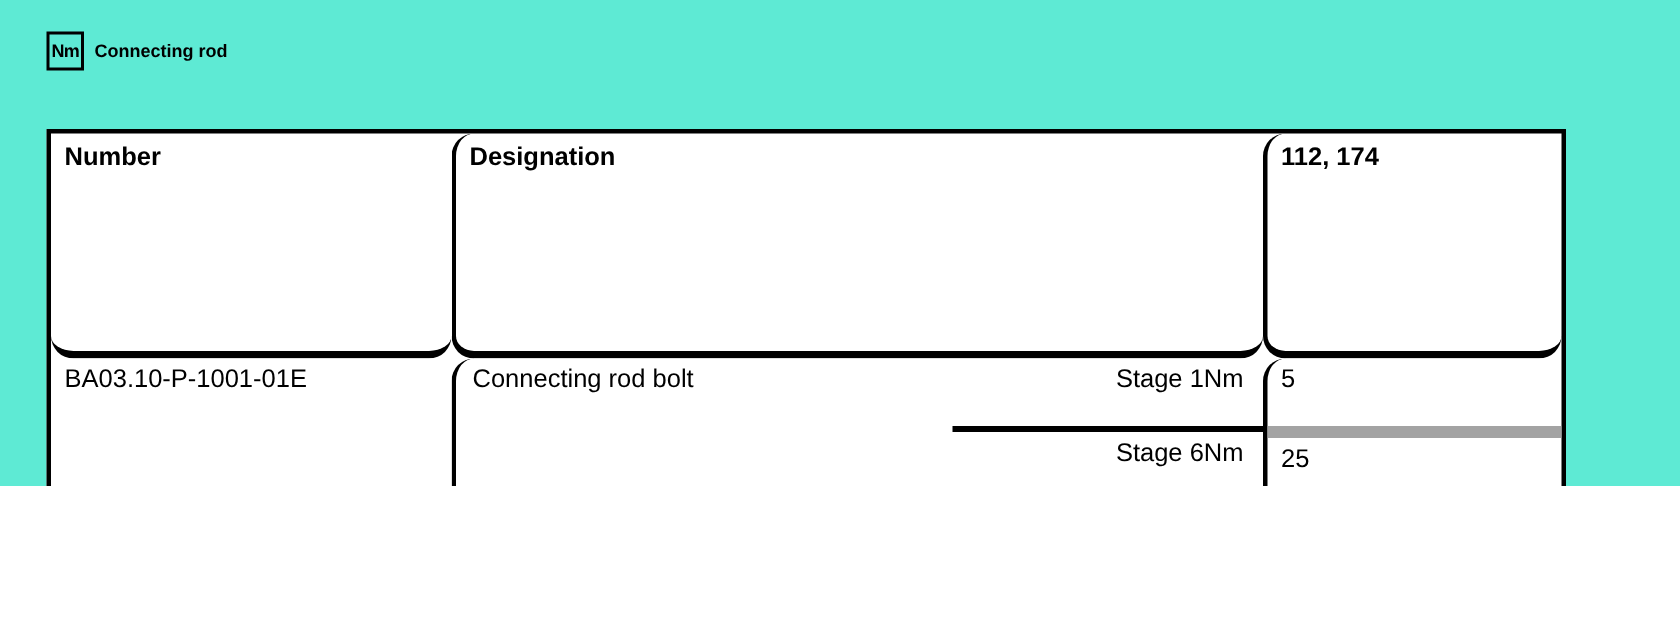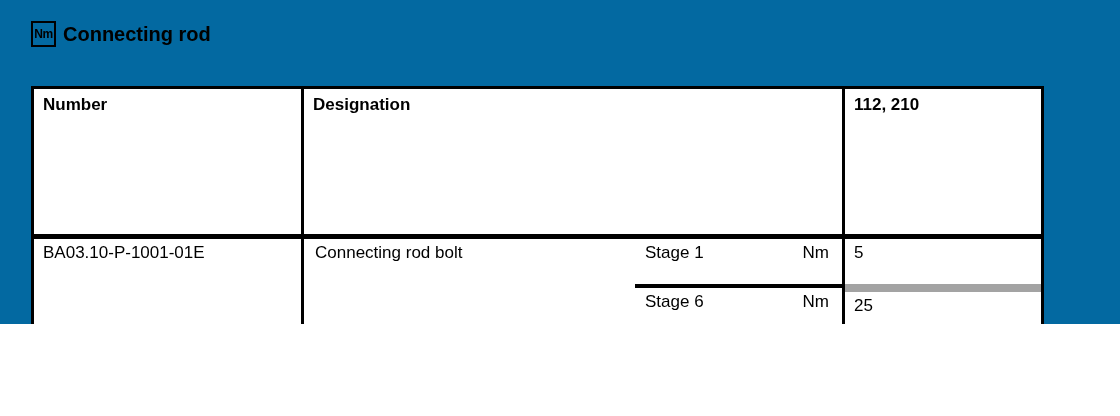--- a/index.html
+++ b/index.html
@@ -4,21 +4,21 @@
 <style>
   html, body {
     margin: 0;
     padding: 0;
     background: #ffffff;
   }
   .page {
     position: relative;
     width: 1120px;
     height: 324px;
-    background: #0369a1;
+    background: #5eead4;
     font-family: "Liberation Sans", sans-serif;
     color: #000000;
   }
 
   
   .title-row {
     position: absolute;
     left: 31px;
     top: 21px;
     display: flex;
@@ -32,21 +32,21 @@
     border: 2px solid #000;
     display: flex;
     align-items: center;
     justify-content: center;
     font-size: 12px;
     font-weight: bold;
     letter-spacing: -0.5px;
   }
   .page-title {
     margin: 0;
-    font-size: 20px;
+    font-size: 12px;
     font-weight: bold;
     line-height: 1;
   }
 
   
   .spec-table {
     position: absolute;
     left: 31px;
     top: 86px;
     width: 1013px;
@@ -55,20 +55,21 @@
     border: 3px solid #000;
     display: grid;
     grid-template-columns: 267px 541px 1fr;
     grid-template-rows: 150px 1fr;
     background: #fff;
     font-size: 17px;
   }
   .cell {
     box-sizing: border-box;
     overflow: hidden;
+    border-radius: 15px;
   }
   .v-border {
     border-left: 3px solid #000;
   }
   .header-cell {
     border-bottom: 5px solid #000;
     font-weight: bold;
     padding: 5px 9px;
     line-height: 1.35;
   }
@@ -92,21 +93,21 @@
     top: 0;
     right: 0;
     width: 207px;
     height: 100%;
     display: grid;
     grid-template-rows: 45px 45px 1fr;
   }
   .stage-row {
     box-sizing: border-box;
     display: flex;
-    justify-content: space-between;
+    justify-content: flex-end;
     align-items: flex-start;
     padding: 4px 13px 0 10px;
   }
   .stage-row.divided {
     border-top: 4px solid #000;
   }
   .stage-unit {
     text-align: right;
   }
 
@@ -137,21 +138,21 @@
   <div class="title-row">
     <span class="nm-badge">Nm</span>
     <h1 class="page-title">Connecting rod</h1>
   </div>
 
   <div class="spec-table">
 
     <div class="cell header-cell">Number</div>
     <div class="cell header-cell v-border">Designation</div>
     <div class="cell header-cell v-border">
-      <div>112, 210</div>
+      <div>112, 174</div>
     </div>
 
     <div class="cell body-cell">BA03.10-P-1001-01E</div>
 
     <div class="cell v-border designation-cell">
       <span class="designation-text">Connecting rod bolt</span>
 
       <div class="stages">
         <div class="stage-row">
           <span>Stage 1</span>

